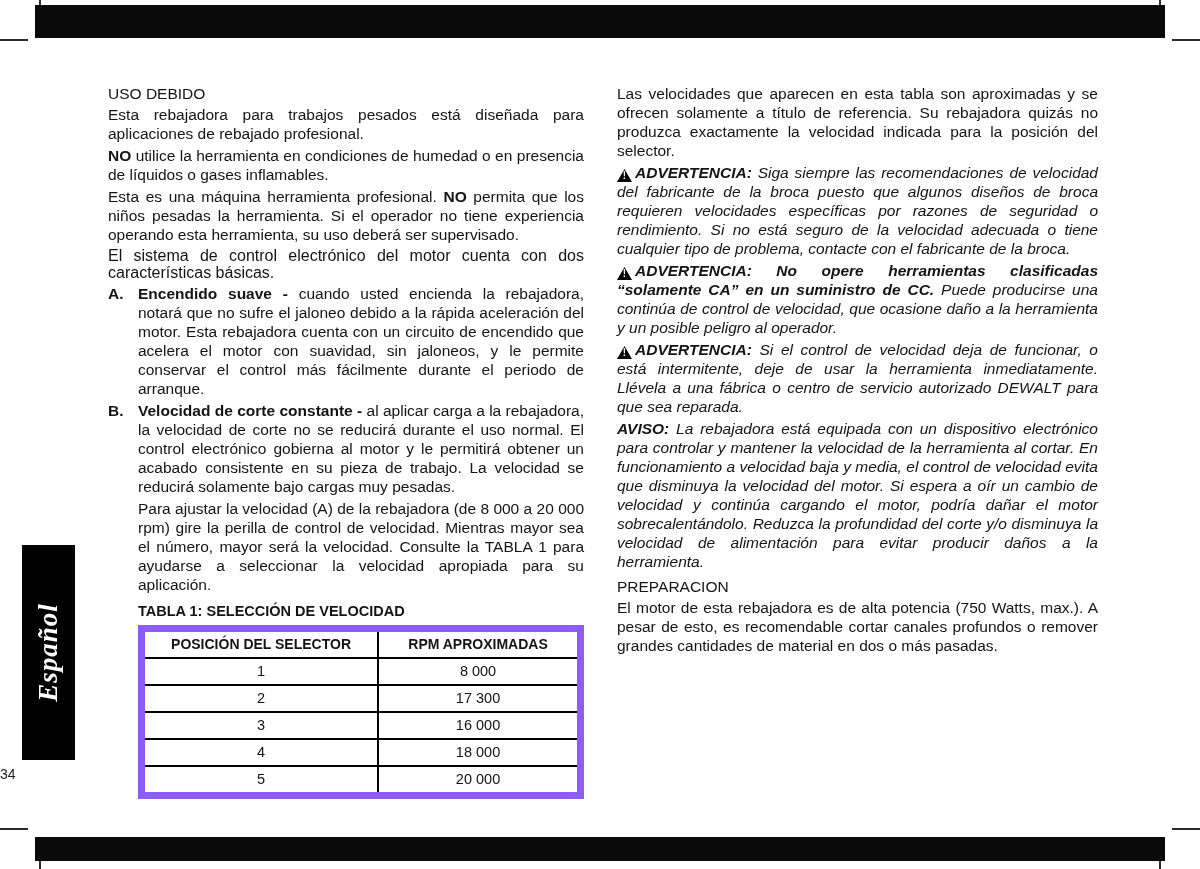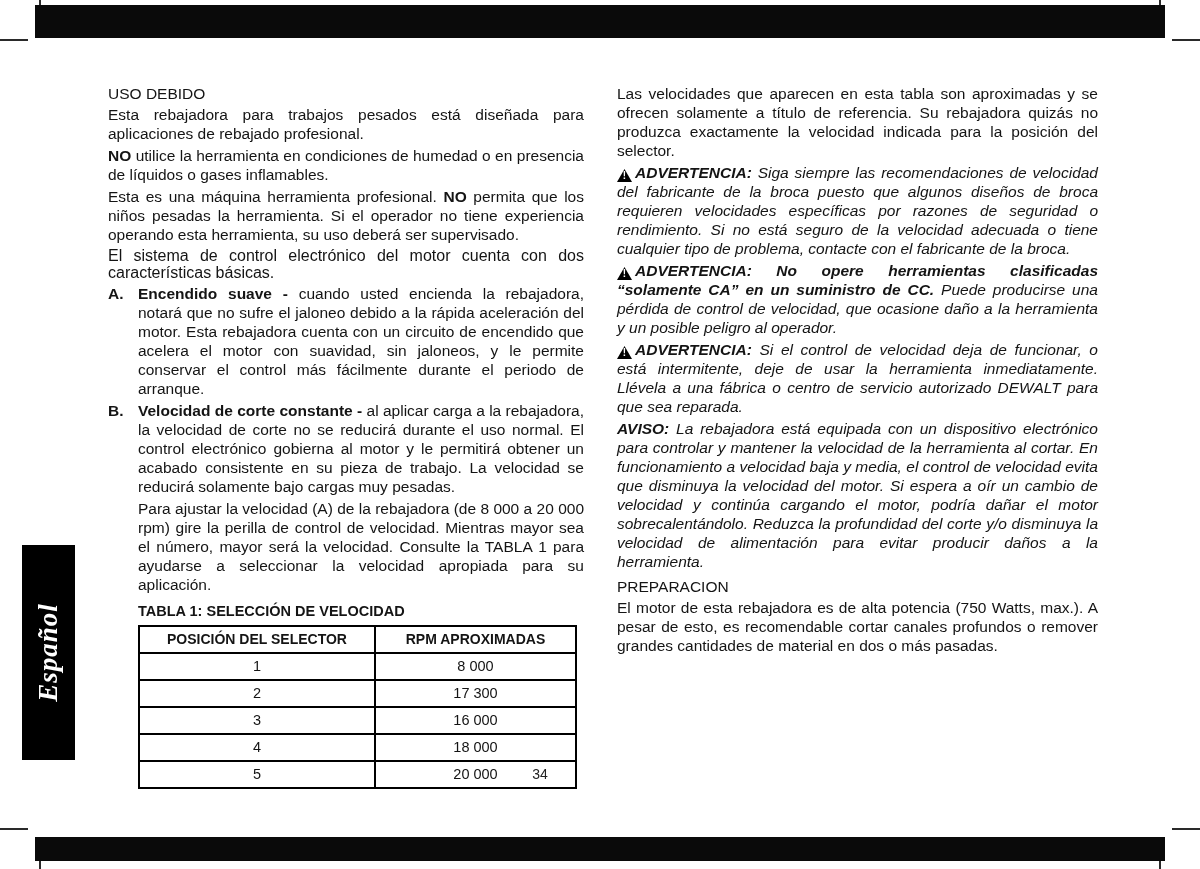--- a/index.html
+++ b/index.html
@@ -30,36 +30,36 @@
   .small{font-size:16px;line-height:17px;}
 
   
   .li{display:flex;margin:0 0 3px 0;}
   .li-label{flex:0 0 30px;font-weight:bold;}
   .li-body{flex:1;text-align:justify;}
   .li-body p{margin:0 0 3px 0;}
 
   
   .tbl-title{width:425px;margin:5px 0 4px 30px;text-align:left;font-weight:bold;font-size:14.5px;}
-  table{border-collapse:collapse;margin-left:30px;border:2px solid #8b5cf6;}
+  table{border-collapse:collapse;margin-left:30px;border:7px solid #8b5cf6;}
   th,td{border:2.5px solid #000;text-align:center;padding:2px 4px;height:21px;font-size:14.5px;}
   th{font-size:14px;font-weight:bold;}
   .c1{width:226px;} .c2{width:191px;}
 
   
   .warn{font-style:italic;margin:0 0 4px 0;text-align:justify;}
   .wlabel{font-weight:bold;font-style:italic;}
   .bi{font-weight:bold;font-style:italic;}
   .warn-icon{display:inline-flex;align-items:flex-end;justify-content:center;
              width:15px;height:13px;background:#000;clip-path:polygon(50% 0,0 100%,100% 100%);
              margin-right:3px;vertical-align:-1px;font-style:normal;}
   .warn-icon::after{content:"!";color:#fff;font:bold 10px/12px "Liberation Sans",sans-serif;}
   .h2nd{margin-top:6px;}
 
-  .page-num{position:absolute;left:0;top:766px;width:984px;text-align:center;font-size:14px;color:#222;margin-left:48px;}
+  .page-num{position:absolute;left:0;top:766px;width:984px;font-size:14px;color:#222;}
 </style>
 </head>
 <body>
 
 <div class="page">
 
   <div class="mark" style="left:39px;top:0;width:2px;height:28px"></div>
   <div class="mark" style="left:0;top:39px;width:28px;height:2px"></div>
   <div class="mark" style="left:1159px;top:0;width:2px;height:28px"></div>
   <div class="mark" style="left:1172px;top:39px;width:28px;height:2px"></div>
@@ -129,21 +129,21 @@
   </div>
 
   <div class="col col-right">
     <p><span>Las velocidades que aparecen en esta tabla son aproximadas y se ofrecen solamente a título de referencia. Su rebajadora quizás no produzca exactamente la velocidad indicada para la posición del selector.</span></p>
 
     <p class="warn">
       <span class="warn-icon"></span><span class="wlabel">ADVERTENCIA:</span><span> Siga siempre las recomendaciones de velocidad del fabricante de la broca puesto que algunos diseños de broca requieren velocidades específicas por razones de seguridad o rendimiento. Si no está seguro de la velocidad adecuada o tiene cualquier tipo de problema, contacte con el fabricante de la broca.</span>
     </p>
 
     <p class="warn">
-      <span class="warn-icon"></span><span class="wlabel">ADVERTENCIA:</span><span class="bi"> No opere herramientas clasificadas “solamente CA” en un suministro de CC. </span><span>Puede producirse una pérdida de control de velocidad, que ocasione daño a la herramienta y un posible peligro al operador.</span>
+      <span class="warn-icon"></span><span class="wlabel">ADVERTENCIA:</span><span class="bi"> No opere herramientas clasificadas “solamente CA” en un suministro de CC. </span><span>Puede producirse una continúa de control de velocidad, que ocasione daño a la herramienta y un posible peligro al operador.</span>
     </p>
 
     <p class="warn">
       <span class="warn-icon"></span><span class="wlabel">ADVERTENCIA:</span><span> Si el control de velocidad deja de funcionar, o está intermitente, deje de usar la herramienta inmediatamente. Llévela a una fábrica o centro de servicio autorizado DEWALT para que sea reparada.</span>
     </p>
 
     <p class="warn">
       <span class="wlabel">AVISO:</span><span> La rebajadora está equipada con un dispositivo electrónico para controlar y mantener la velocidad de la herramienta al cortar. En funcionamiento a velocidad baja y media, el control de velocidad evita que disminuya la velocidad del motor. Si espera a oír un cambio de velocidad y continúa cargando el motor, podría dañar el motor sobrecalentándolo. Reduzca la profundidad del corte y/o disminuya la velocidad de alimentación para evitar producir daños a la herramienta.</span>
     </p>
 

